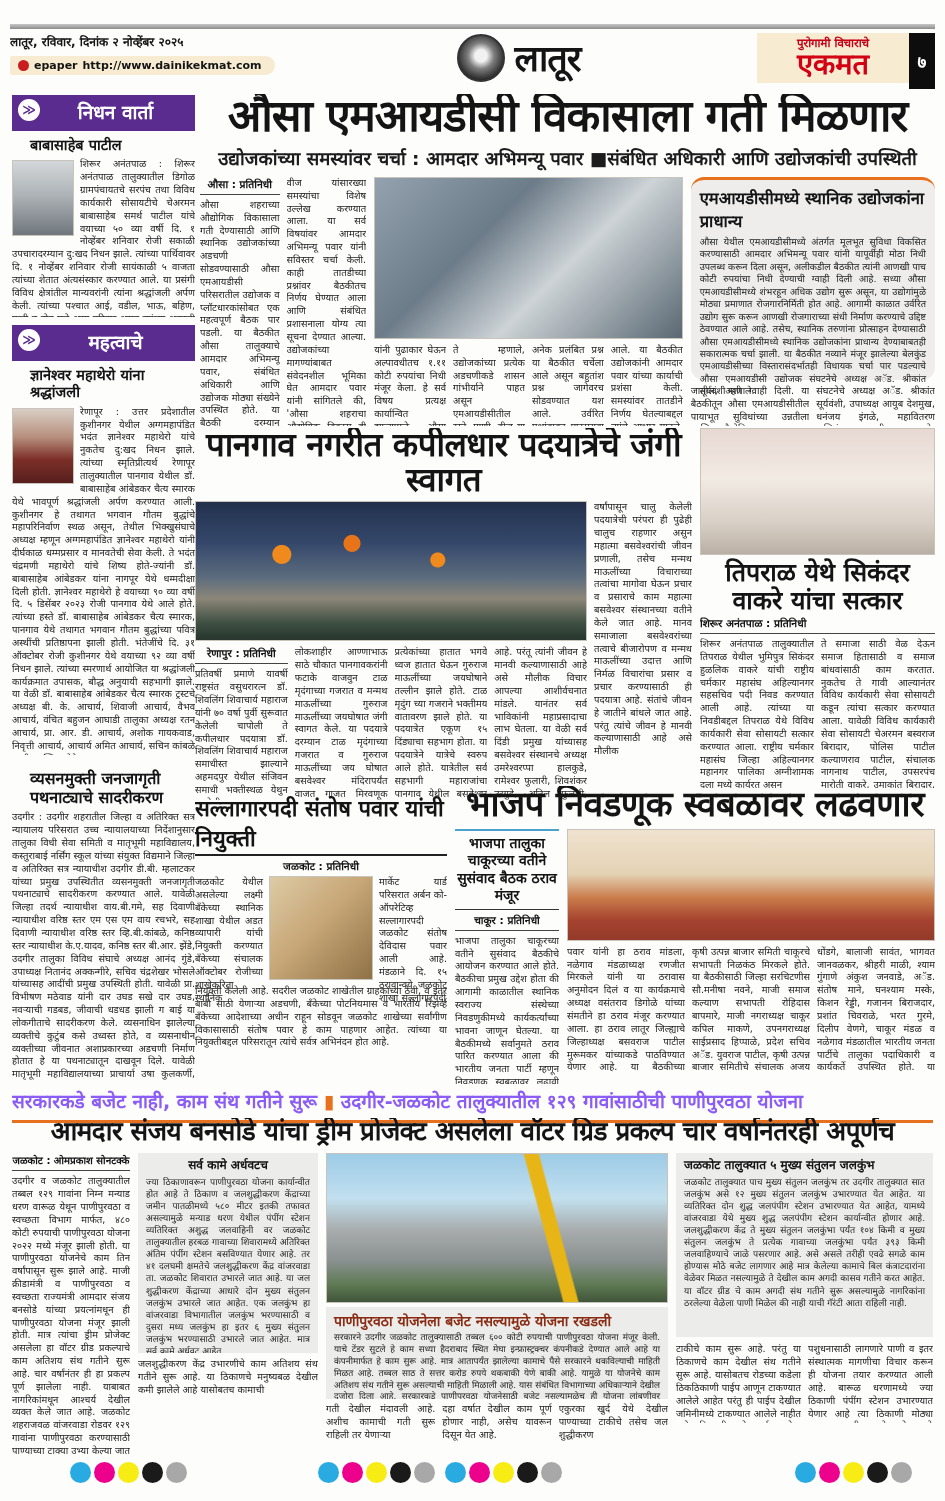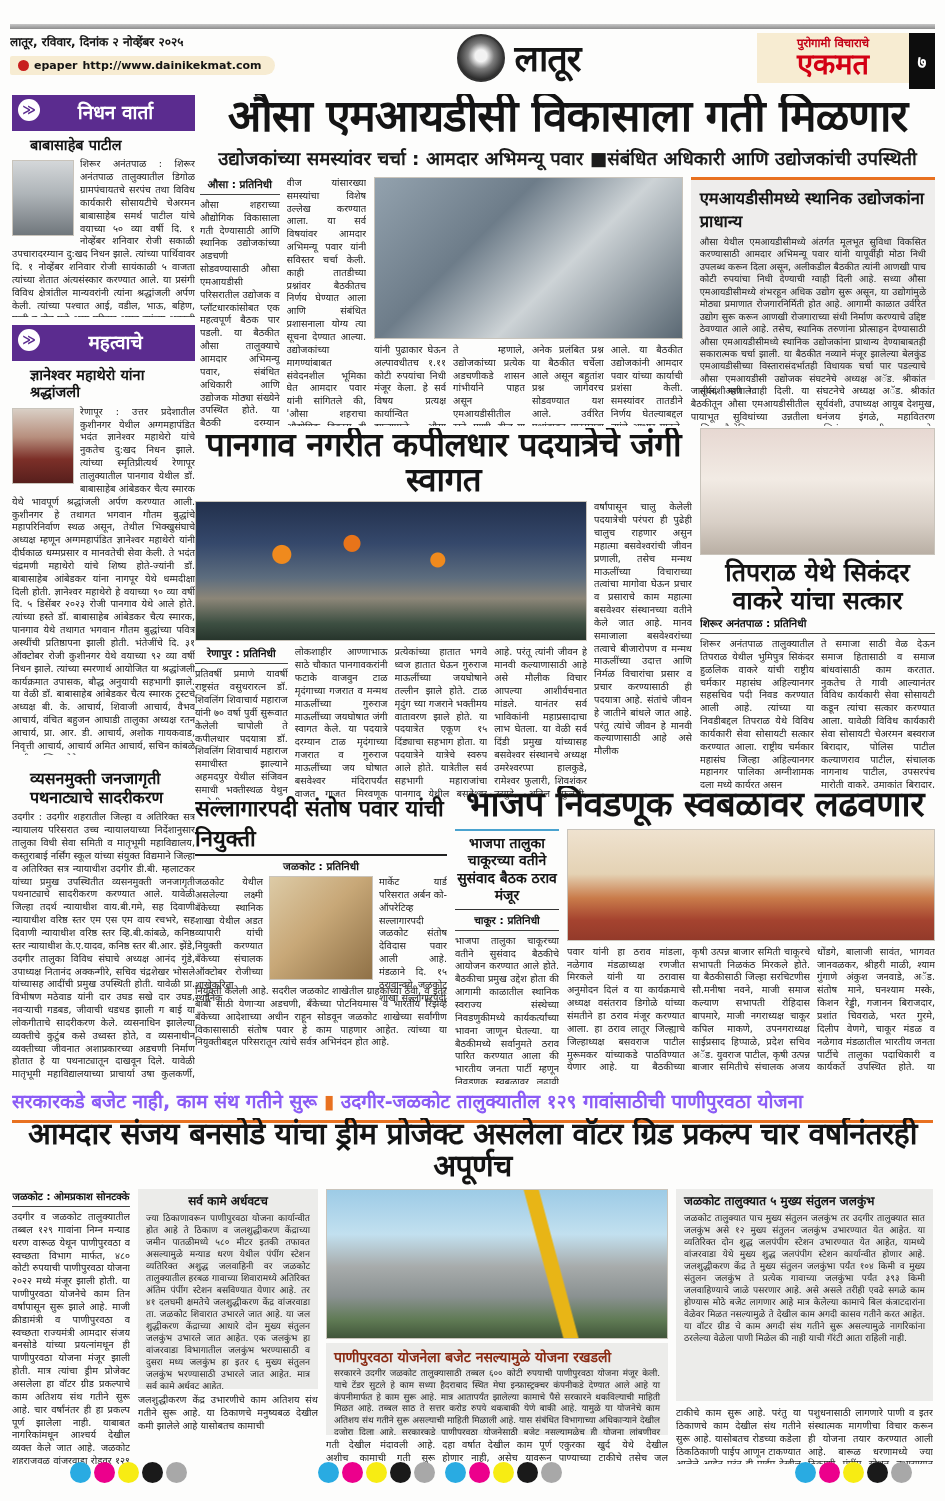--- a/index.html
+++ b/index.html
@@ -39,21 +39,21 @@
   .sb-title{font-size:14.5px;font-weight:bold;line-height:1.2;margin:6px 18px 4px;}
   .sb-photo{float:left;width:62px;height:76px;margin:2px 6px 2px 0;}
   .portrait{background:linear-gradient(180deg,#d4d7d9 0%,#aeb4b8 45%,#70777c 100%);}
   .monk{background:linear-gradient(180deg,#d9cfc5 0%,#b78f7e 38%,#7c2f28 68%,#571f1c 100%);}
   
   .hl-xl{font-size:44px;font-weight:bold;text-align:center;line-height:1.02;letter-spacing:-1px;}
   .hl-l{font-size:33px;font-weight:bold;text-align:center;line-height:1.05;letter-spacing:-.5px;}
   .hl-m{font-size:25px;font-weight:bold;text-align:center;line-height:1.1;}
   .hl-s{font-size:22px;font-weight:bold;border-bottom:2px solid #222;padding-bottom:2px;}
   .subhead{font-size:18.5px;font-weight:bold;text-align:center;color:#1c1c1c;margin-top:6px;}
-  .sidebox{background:#eeedec;border-top:3px solid #e87120;padding:6px 9px;box-sizing:border-box;}
+  .sidebox{background:#eeedec;border-top:3px solid #e87120;padding:6px 9px;box-sizing:border-box;border-radius:13px;}
   .sidebox-title{font-size:16.5px;font-weight:bold;margin-bottom:4px;}
   .graybox{background:#ececea;padding:6px 8px;box-sizing:border-box;}
   .graybox-title{font-size:12px;font-weight:bold;line-height:1.15;margin-bottom:3px;}
   .banner{font-size:19px;font-weight:bold;border-bottom:3px solid #e87120;padding-bottom:4px;
           white-space:nowrap;}
   .banner .red{color:#8b5cf6;}
   .banner .sep{color:#e87120;}
   .banner .blk{color:#8b5cf6;text-align:right;}
   .subbox{border-top:2px solid #4aa3cf;border-bottom:1px solid #333;padding:4px 2px;
           font-size:14px;font-weight:bold;text-align:center;line-height:1.25;}
@@ -230,21 +230,21 @@
     </div>
   </div>
 
   <div class="abs banner" style="top:1088px;left:12px;width:921px;height:28px;">
     <span class="red">सरकारकडे बजेट नाही, काम संथ गतीने सुरू</span>
     <span class="sep">▮</span>
     <span class="blk">उदगीर-जळकोट तालुक्यातील १२९ गावांसाठीची पाणीपुरवठा योजना</span>
   </div>
 
   <div class="abs" style="top:1118px;left:12px;width:921px;height:346px;">
-    <div class="hl-l" style="font-size:30px;">आमदार संजय बनसोडे यांचा ड्रीम प्रोजेक्ट असलेला वॉटर ग्रिड प्रकल्प चार वर्षानंतरही अपूर्णच</div>
+    <div class="hl-l" style="font-size:26px;">आमदार संजय बनसोडे यांचा ड्रीम प्रोजेक्ट असलेला वॉटर ग्रिड प्रकल्प चार वर्षानंतरही अपूर्णच</div>
     <div style="display:flex;gap:8px;margin-top:8px;height:300px;">
       <div style="width:118px;">
         <div class="dateline" style="font-size:10px;">जळकोट : ओमप्रकाश सोनटक्के</div>
         <div class="body-text" style="height:280px;overflow:hidden;">उदगीर व जळकोट तालुक्यातील तब्बल १२९ गावांना निम्न मन्याड धरण वारूळ येथून पाणीपुरवठा व स्वच्छता विभाग मार्फत, ४८० कोटी रुपयाची पाणीपुरवठा योजना २०२२ मध्ये मंजूर झाली होती. या पाणीपुरवठा योजनेचे काम तिन वर्षांपासून सुरू झाले आहे. माजी क्रीडामंत्री व पाणीपुरवठा व स्वच्छता राज्यमंत्री आमदार संजय बनसोडे यांच्या प्रयत्नांमधून ही पाणीपुरवठा योजना मंजूर झाली होती. मात्र त्यांचा ड्रीम प्रोजेक्ट असलेला हा वॉटर ग्रीड प्रकल्पाचे काम अतिशय संथ गतीने सुरू आहे. चार वर्षांनंतर ही हा प्रकल्प पूर्ण झालेला नाही. याबाबत नागरिकांमधून आश्चर्य देखील व्यक्त केले जात आहे. जळकोट शहराजवळ वांजरवाडा रोडवर १२९ गावांना पाणीपुरवठा करण्यासाठी पाण्याच्या टाक्या उभ्या केल्या जात आहेत. मात्र</div>
       </div>
       <div style="width:180px;">
         <div class="graybox" style="height:200px;overflow:hidden;">
           <div class="graybox-title" style="text-align:center;">सर्व कामे अर्धवटच</div>
           <div class="body-text" style="font-size:9px;">ज्या ठिकाणावरून पाणीपुरवठा योजना कार्यान्वीत होत आहे ते ठिकाण व जलशुद्धीकरण केंद्राच्या जमीन पातळीमध्ये ५८० मीटर इतकी तफावत असल्यामुळे मन्याड धरण येथील पंपींग स्टेशन व्यतिरिक्त अशुद्ध जलवाहिनी वर जळकोट तालुक्यातील हरबळ गावाच्या शिवारामध्ये अतिरिक्त अंतिम पंपींग स्टेशन बसविण्यात येणार आहे. तर ४१ दलघमी क्षमतेचे जलशुद्धीकरण केंद्र वांजरवाडा ता. जळकोट शिवारात उभारले जात आहे. या जल शुद्धीकरण केंद्राच्या आधारे दोन मुख्य संतुलन जलकुंभ उभारले जात आहेत. एक जलकुंभ हा वांजरवाडा विभागातील जलकुंभ भरण्यासाठी व दुसरा मध्य जलकुंभ हा इतर ६ मुख्य संतुलन जलकुंभ भरण्यासाठी उभारले जात आहेत. मात्र सर्व कामे अर्धवट आहेत.</div>
         </div>
@@ -256,21 +256,21 @@
           <div class="graybox-title" style="color:#8a2b14;font-size:14px;">पाणीपुरवठा योजनेला बजेट नसल्यामुळे योजना रखडली</div>
           <div class="body-text" style="font-size:8.8px;">सरकारने उदगीर जळकोट तालुक्यासाठी तब्बल ६०० कोटी रुपयाची पाणीपुरवठा योजना मंजूर केली. याचे टेंडर सुटले हे काम सध्या हैदराबाद स्थित मेघा इन्फ्रास्ट्रक्चर कंपनीकडे देण्यात आले आहे या कंपनीमार्फत हे काम सुरू आहे. मात्र आतापर्यंत झालेल्या कामाचे पैसे सरकारने थकविल्याची माहिती मिळत आहे. तब्बल साठ ते सत्तर करोड रुपये थकबाकी येणे बाकी आहे. यामुळे या योजनेचे काम अतिशय संथ गतीने सुरू असल्याची माहिती मिळाली आहे. यास संबंधित विभागाच्या अधिकाऱ्याने देखील दुजोरा दिला आहे. सरकारकडे पाणीपुरवठा योजनेसाठी बजेट नसल्यामुळेच ही योजना लांबणीवर पडण्याची शक्यता निर्माण झाली आहे. यामुळे बजेट नसल्याकारणाने माजी मंत्री आमदार संजय बनसोडे यांच्या ड्रीम प्रोजेक्ट लांबणीवर पडला आहे.</div>
         </div>
         <div class="cols" style="margin-top:4px;height:46px;">
           <div class="body-text">गती देखील मंदावली आहे. अशीच कामाची गती सुरू राहिली तर येणाऱ्या</div>
           <div class="body-text">दहा वर्षात देखील काम पूर्ण होणार नाही, असेच यावरून दिसून येत आहे.</div>
           <div class="body-text">एकुरका खुर्द येथे देखील पाण्याच्या टाकीचे तसेच जल शुद्धीकरण</div>
         </div>
       </div>
       <div style="flex:1;">
-        <div class="graybox" style="height:212px;overflow:hidden;">
+        <div class="graybox" style="height:184px;overflow:hidden;">
           <div class="graybox-title">जळकोट तालुक्यात ५ मुख्य संतुलन जलकुंभ</div>
           <div class="body-text" style="font-size:9px;">जळकोट तालुक्यात पाच मुख्य संतुलन जलकुंभ तर उदगीर तालुक्यात सात जलकुंभ असे १२ मुख्य संतुलन जलकुंभ उभारण्यात येत आहेत. या व्यतिरिक्त दोन शुद्ध जलपंपीग स्टेशन उभारण्यात येत आहेत, यामध्ये वांजरवाडा येथे मुख्य शुद्ध जलपंपीग स्टेशन कार्यान्वीत होणार आहे. जलशुद्धीकरण केंद्र ते मुख्य संतुलन जलकुंभा पर्यंत १०४ किमी व मुख्य संतुलन जलकुंभ ते प्रत्येक गावाच्या जलकुंभा पर्यंत ३९३ किमी जलवाहिण्याचे जाळे पसरणार आहे. असे असले तरीही एवढे सगळे काम होण्यास मोठे बजेट लागणार आहे मात्र केलेल्या कामाचे बिल कंत्राटदारांना वेळेवर मिळत नसल्यामुळे ते देखील काम अगदी कासव गतीने करत आहेत. या वॉटर ग्रीड चे काम अगदी संथ गतीने सुरू असल्यामुळे नागरिकांना ठरलेल्या वेळेला पाणी मिळेल की नाही याची गॅरंटी आता राहिली नाही.</div>
         </div>
         <div class="cols" style="margin-top:6px;height:80px;">
           <div class="body-text">टाकीचे काम सुरू आहे. परंतु या ठिकाणचे काम देखील संथ गतीने सुरू आहे. यासोबतच रोडच्या कडेला ठिकठिकाणी पाईप आणून टाकण्यात आलेले आहेत परंतु ही पाईप देखील जमिनीमध्ये टाकण्यात आलेले नाहीत अनेक ठिकाणी उघडेच पाईप आहेत. निम्न मण्याड धरण बारूळ येथून ही पाणीपुरवठा योजना मंजूर झाली आहे. या पाणीपुरवठा योजनेचे २०५४ पर्यंतचे नियोजन आहे. यामध्ये</div>
           <div class="body-text">पशुधनासाठी लागणारे पाणी व इतर संस्थात्मक मागणीचा विचार करून ही योजना तयार करण्यात आली आहे. बारूळ धरणामध्ये ज्या ठिकाणी पंपींग स्टेशन उभारण्यात येणार आहे त्या ठिकाणी मोठ्या प्रमाणात पाणी साचले आहे यामुळे या ठिकाणचे काम देखील थांबलेले आहे. यामुळे ही योजना निर्धारित वेळेत पूर्ण होईल याची आता शाश्वती राहिली नाही.</div>
         </div>
       </div>
     </div>
   </div>

